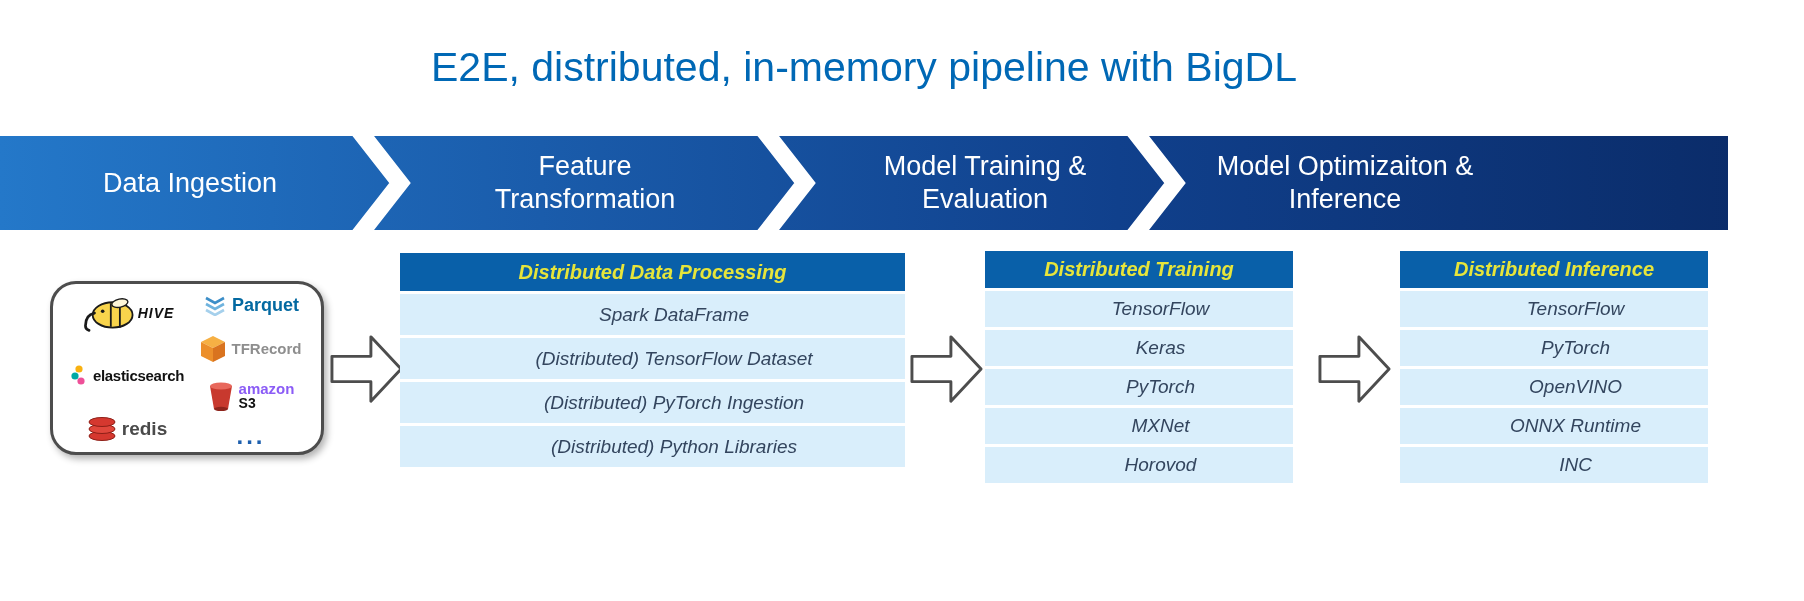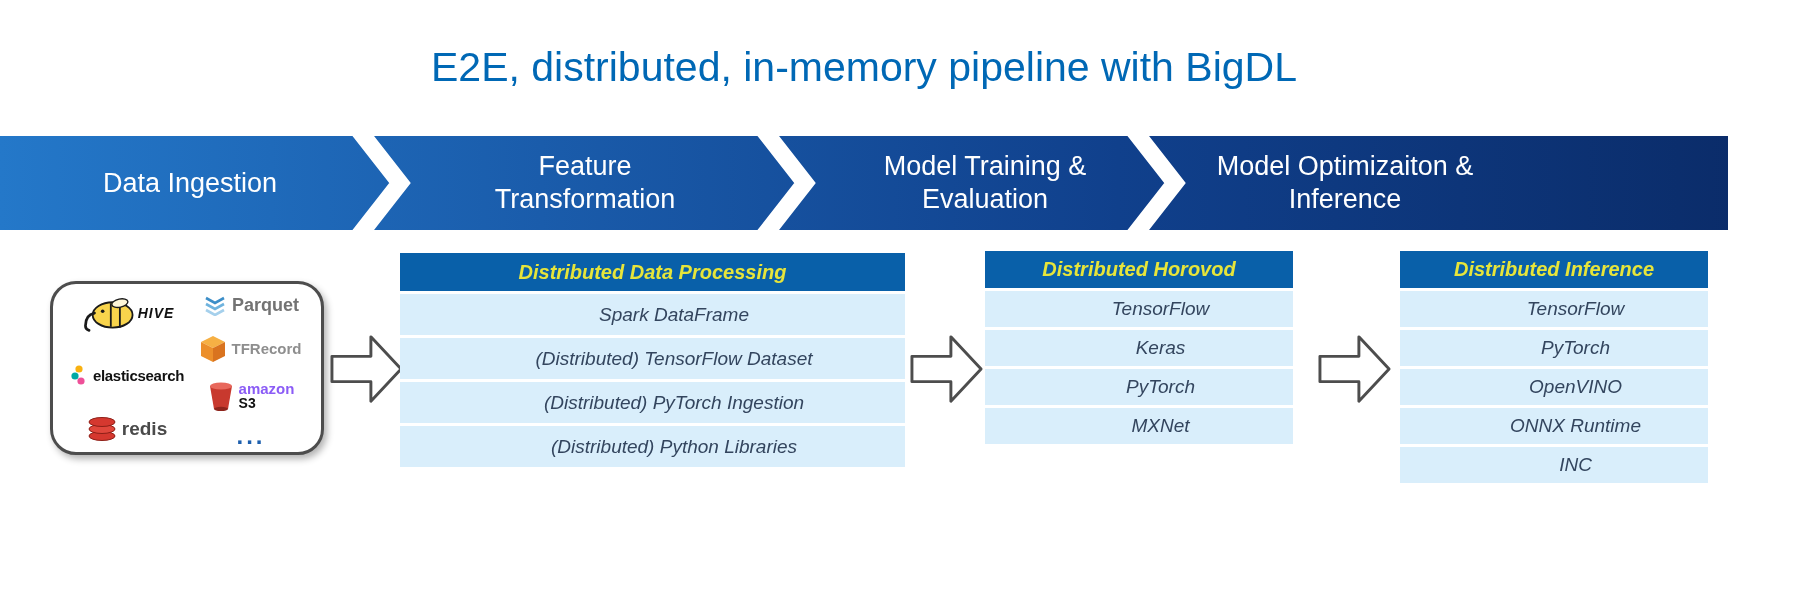--- a/index.html
+++ b/index.html
@@ -39,21 +39,21 @@
     background:#ffffff; border:3px solid #4d4d4d; border-radius:26px;
     box-shadow:3px 4px 7px rgba(0,0,0,.30);
     display:flex; padding:10px 8px 10px 12px;
   }
   .logo-col { flex:1; display:flex; flex-direction:column; justify-content:space-between; align-items:center; }
   .logo-item { display:flex; align-items:center; gap:5px; }
   .hive-wrap { display:flex; flex-direction:row; align-items:center;font-style:italic; }
   .hive-label { font-size:14px; font-weight:800; color:#111; letter-spacing:1px; margin-top:-2px; }
   .es-text { font-size:15px; font-weight:700; color:#111; letter-spacing:-0.3px; }
   .redis-text { font-size:19px; font-weight:700; color:#4a4a4a; }
-  .parquet-text { font-size:18px; font-weight:700; color:#737373; }
+  .parquet-text { font-size:18px; font-weight:700; color:#0369a1; }
   .tfrecord-text { font-size:15px; font-weight:700; color:#8e8e8e; }
   .s3-text { display:flex; flex-direction:column; line-height:15px; }
   .amazon-word { font-size:15px; font-weight:800; color:#8b5cf6; }
   .s3-word { font-size:14px; font-weight:800; color:#111; }
   .ellipsis { font-size:24px; font-weight:800; color:#1d5fae; letter-spacing:3px; line-height:12px; }
 
   
   .flow-arrow { position:absolute; width:74px; height:78px; }
   .a1 { left:330px;  top:306px; }
   .a2 { left:910px;  top:306px; }
@@ -186,25 +186,26 @@
 
   <div class="table t1">
     <div class="thead">Distributed Data Processing</div>
     <div class="trow">Spark DataFrame</div>
     <div class="trow">(Distributed) TensorFlow Dataset</div>
     <div class="trow">(Distributed) PyTorch Ingestion</div>
     <div class="trow">(Distributed) Python Libraries</div>
   </div>
 
   <div class="table t2">
-    <div class="thead">Distributed Horovod</div>
+    <div class="thead">Distributed Training</div>
     <div class="trow">TensorFlow</div>
     <div class="trow">Keras</div>
     <div class="trow">PyTorch</div>
     <div class="trow">MXNet</div>
+    <div class="trow">Horovod</div>
   </div>
 
   <div class="table t3">
     <div class="thead">Distributed Inference</div>
     <div class="trow">TensorFlow</div>
     <div class="trow">PyTorch</div>
     <div class="trow">OpenVINO</div>
     <div class="trow">ONNX Runtime</div>
     <div class="trow">INC</div>
   </div>

